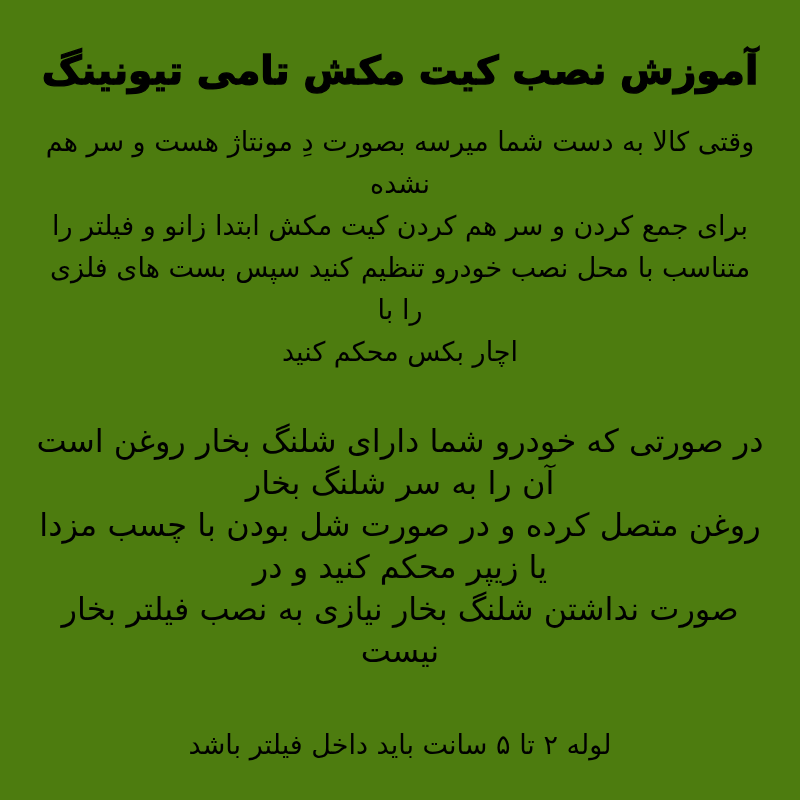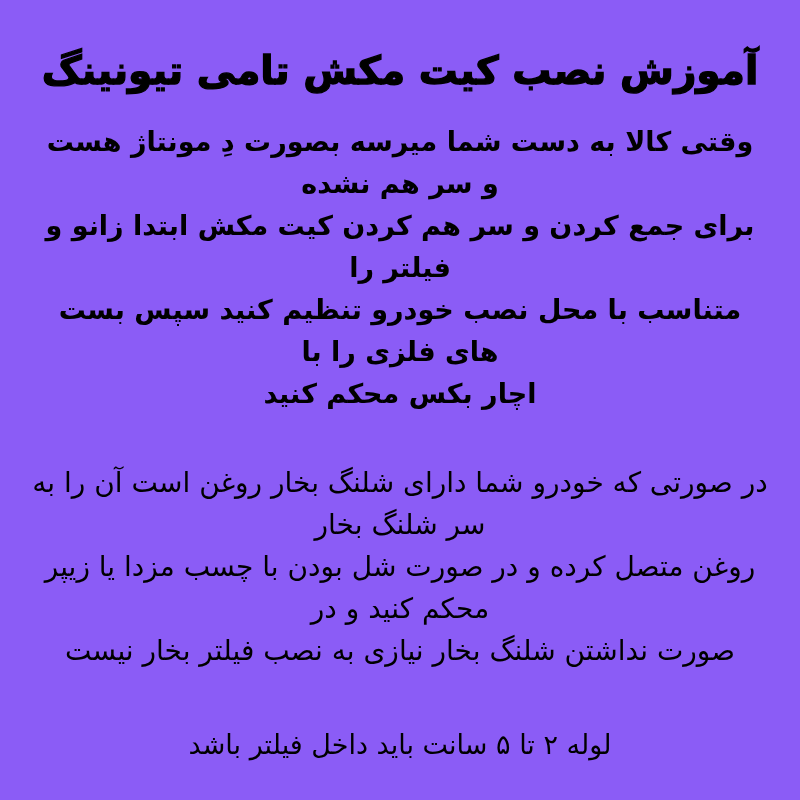--- a/index.html
+++ b/index.html
@@ -5,21 +5,21 @@
   html, body {
     margin: 0;
     padding: 0;
     background: #ffffff;
   }
   .page {
     position: relative;
     width: 800px;
     height: 800px;
     margin: 0 auto;
-    background: #8b5cf6;
+    background: #4d7c0f;
     color: #000000;
     direction: rtl;
     text-align: center;
     font-family: "DejaVu Sans", sans-serif;
     overflow: hidden;
   }
   .title {
     margin: 0;
     padding: 46px 40px 0;
     font-size: 39px;
@@ -29,25 +29,24 @@
     letter-spacing: -1px;
   }
   .para {
     white-space: pre-line;
     margin: 0;
   }
   .para-assembly {
     margin: 25px 40px 0;
     font-size: 27px;
     line-height: 42px;
-    font-weight: bold;
   }
   .para-vapor {
     margin: 47px 28px 0;
-    font-size: 28px;
+    font-size: 32px;
     line-height: 42px;
   }
   .line-elbow {
     margin: 66px 40px 0;
     font-size: 27px;
     line-height: 38px;
   }
   .line-pipe {
     margin: 54px 40px 0;
     font-size: 27px;

